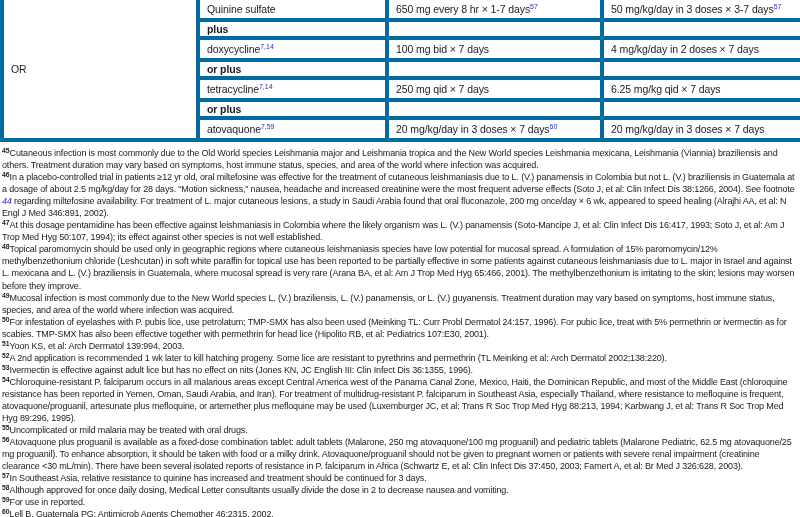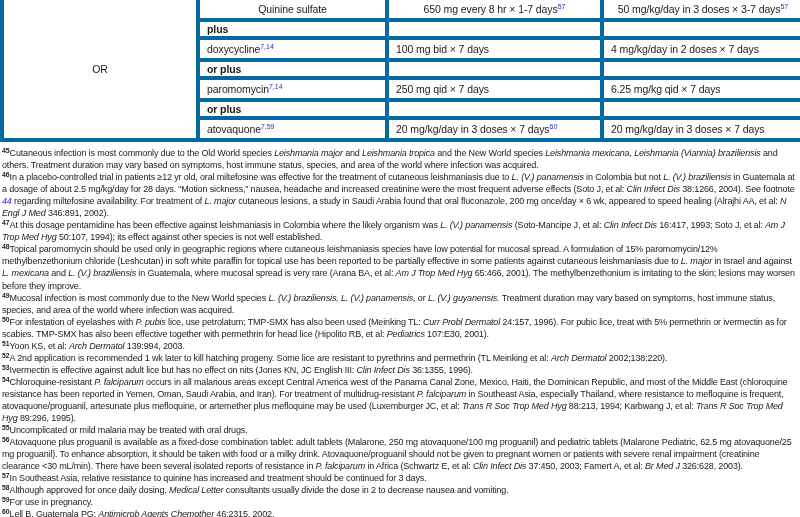--- a/index.html
+++ b/index.html
@@ -13,35 +13,35 @@
     border-collapse:collapse;table-layout:fixed;width:800px;
     border-left:1px solid #8a4f92;
     border-bottom:3px solid #8a4f92;
   }
   table.drug-table td{
     border:4px solid #0369a1;border-top-width:1px;
     padding:1px 7px;
     font-size:10.5px;letter-spacing:-0.1px;
     vertical-align:middle;white-space:nowrap;overflow:hidden;
   }
-  table.drug-table tr:first-child td{border-top:none;text-align:center;}
+  table.drug-table tr:first-child td{border-top:none;}
   table.drug-table td:last-child{border-right:none;}
   tr.row-drug td{height:16px;}
   tr.row-conj td{height:9px;}
   tr.row-conj td.cell-drug{font-weight:bold;}
   td.or-cell{
     border-left:none;vertical-align:top;
     padding:4px 0 0 24px;font-size:10.5px;
   }
   sup.s{color:#2b2bb8;font-size:7px;line-height:0;vertical-align:4px;letter-spacing:0;}
   
   .footnotes{padding:5px 3px 0 2px;}
   p.fn{margin:0;font-size:9px;line-height:12.05px;letter-spacing:-0.15px;text-align:left;}
   sup.fn-num{font-size:6.8px;font-weight:bold;line-height:0;vertical-align:3.2px;letter-spacing:0;}
-  .it{font-style:italic;}
+  .it{}
   .ref{color:#2b2bb8;font-style:italic;}
 </style>
 </head>
 <body>
 
 <div class="page">
 
   <table class="drug-table">
     <colgroup>
       <col style="width:196px">
@@ -65,21 +65,21 @@
           <td class="cell-drug"><span>doxycycline</span><sup class="s">7,14</sup></td>
           <td class="cell-adult"><span>100 mg bid × 7 days</span></td>
           <td class="cell-peds"><span>4 mg/kg/day in 2 doses × 7 days</span></td>
         </tr>
         <tr class="row-conj">
           <td class="cell-drug"><span>or plus</span></td>
           <td class="cell-adult"></td>
           <td class="cell-peds"></td>
         </tr>
         <tr class="row-drug">
-          <td class="cell-drug"><span>paromomycin</span><sup class="s">7,14</sup></td>
+          <td class="cell-drug"><span>tetracycline</span><sup class="s">7,14</sup></td>
           <td class="cell-adult"><span>250 mg qid × 7 days</span></td>
           <td class="cell-peds"><span>6.25 mg/kg qid × 7 days</span></td>
         </tr>
         <tr class="row-conj">
           <td class="cell-drug"><span>or plus</span></td>
           <td class="cell-adult"></td>
           <td class="cell-peds"></td>
         </tr>
         <tr class="row-drug">
           <td class="cell-drug"><span>atovaquone</span><sup class="s">7,59</sup></td>
@@ -97,17 +97,17 @@
       <p class="fn"><sup class="fn-num">49</sup><span>Mucosal infection is most commonly due to the New World species </span><span class="it">L. (V.) braziliensis, L. (V.) panamensis,</span><span> or </span><span class="it">L. (V.) guyanensis.</span><span> Treatment duration may vary based on symptoms, host immune status, species, and area of the world where infection was acquired.</span></p>
       <p class="fn"><sup class="fn-num">50</sup><span>For infestation of eyelashes with </span><span class="it">P. pubis</span><span> lice, use petrolatum; TMP-SMX has also been used (Meinking TL: </span><span class="it">Curr Probl Dermatol</span><span> 24:157, 1996). For pubic lice, treat with 5% permethrin or ivermectin as for scabies. TMP-SMX has also been effective together with permethrin for head lice (Hipolito RB, et al: </span><span class="it">Pediatrics</span><span> 107:E30, 2001).</span></p>
       <p class="fn"><sup class="fn-num">51</sup><span>Yoon KS, et al: </span><span class="it">Arch Dermatol</span><span> 139:994, 2003.</span></p>
       <p class="fn"><sup class="fn-num">52</sup><span>A 2nd application is recommended 1 wk later to kill hatching progeny. Some lice are resistant to pyrethrins and permethrin (TL Meinking et al: </span><span class="it">Arch Dermatol</span><span> 2002;138:220).</span></p>
       <p class="fn"><sup class="fn-num">53</sup><span>Ivermectin is effective against adult lice but has no effect on nits (Jones KN, JC English III: </span><span class="it">Clin Infect Dis</span><span> 36:1355, 1996).</span></p>
       <p class="fn"><sup class="fn-num">54</sup><span>Chloroquine-resistant </span><span class="it">P. falciparum</span><span> occurs in all malarious areas except Central America west of the Panama Canal Zone, Mexico, Haiti, the Dominican Republic, and most of the Middle East (chloroquine resistance has been reported in Yemen, Oman, Saudi Arabia, and Iran). For treatment of multidrug-resistant </span><span class="it">P. falciparum</span><span> in Southeast Asia, especially Thailand, where resistance to mefloquine is frequent, atovaquone/proguanil, artesunate plus mefloquine, or artemether plus mefloquine may be used (Luxemburger JC, et al: </span><span class="it">Trans R Soc Trop Med Hyg</span><span> 88:213, 1994; Karbwang J, et al: </span><span class="it">Trans R Soc Trop Med Hyg</span><span> 89:296, 1995).</span></p>
       <p class="fn"><sup class="fn-num">55</sup><span>Uncomplicated or mild malaria may be treated with oral drugs.</span></p>
       <p class="fn"><sup class="fn-num">56</sup><span>Atovaquone plus proguanil is available as a fixed-dose combination tablet: adult tablets (Malarone, 250 mg atovaquone/100 mg proguanil) and pediatric tablets (Malarone Pediatric, 62.5 mg atovaquone/25 mg proguanil). To enhance absorption, it should be taken with food or a milky drink. Atovaquone/proguanil should not be given to pregnant women or patients with severe renal impairment (creatinine clearance &lt;30 mL/min). There have been several isolated reports of resistance in </span><span class="it">P. falciparum</span><span> in Africa (Schwartz E, et al: </span><span class="it">Clin Infect Dis</span><span> 37:450, 2003; Famert A, et al: </span><span class="it">Br Med J</span><span> 326:628, 2003).</span></p>
       <p class="fn"><sup class="fn-num">57</sup><span>In Southeast Asia, relative resistance to quinine has increased and treatment should be continued for 3 days.</span></p>
       <p class="fn"><sup class="fn-num">58</sup><span>Although approved for once daily dosing, </span><span class="it">Medical Letter</span><span> consultants usually divide the dose in 2 to decrease nausea and vomiting.</span></p>
-      <p class="fn"><sup class="fn-num">59</sup><span>For use in pregnancy.</span></p>
+      <p class="fn"><sup class="fn-num">59</sup><span>For use in reported.</span></p>
       <p class="fn"><sup class="fn-num">60</sup><span>Lell B, Guatemala PG: </span><span class="it">Antimicrob Agents Chemother</span><span> 46:2315, 2002.</span></p>
     </div>
 
 </div>
 
 </body></html>

